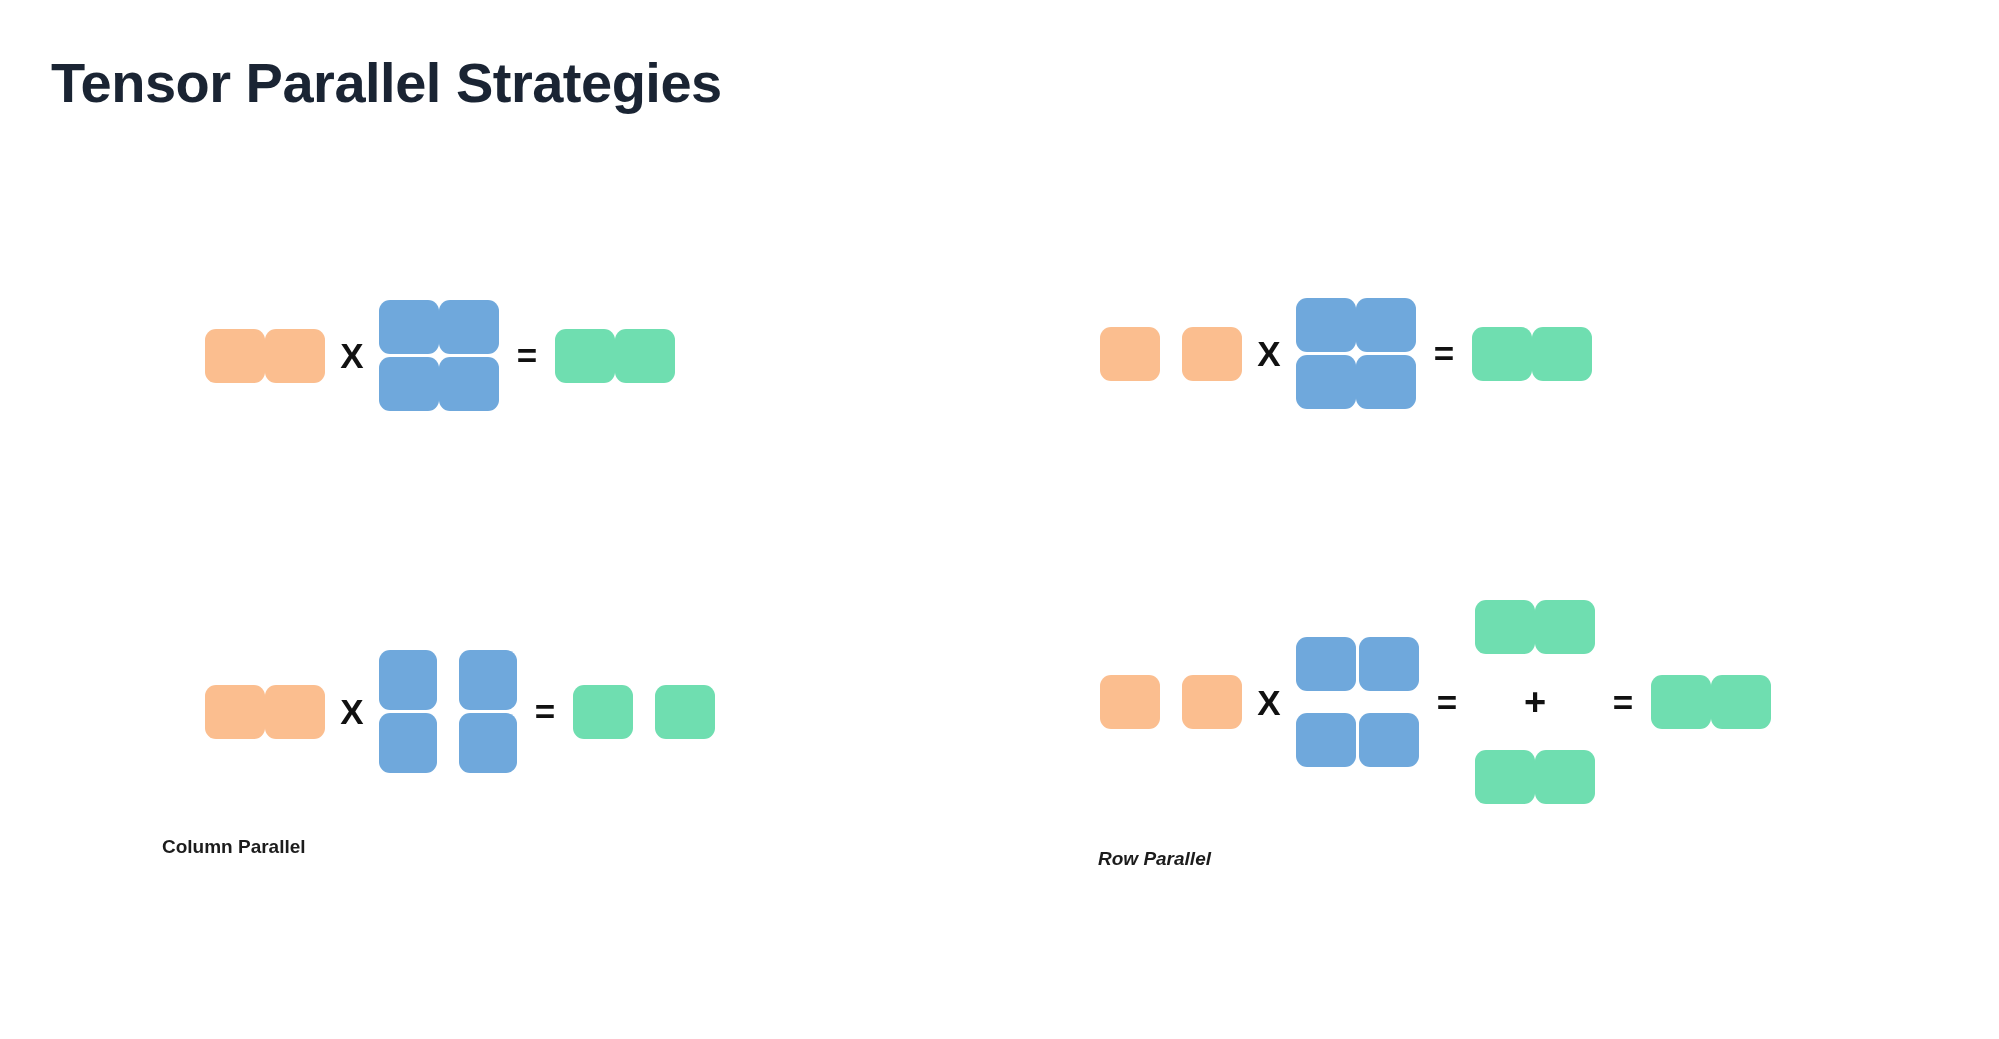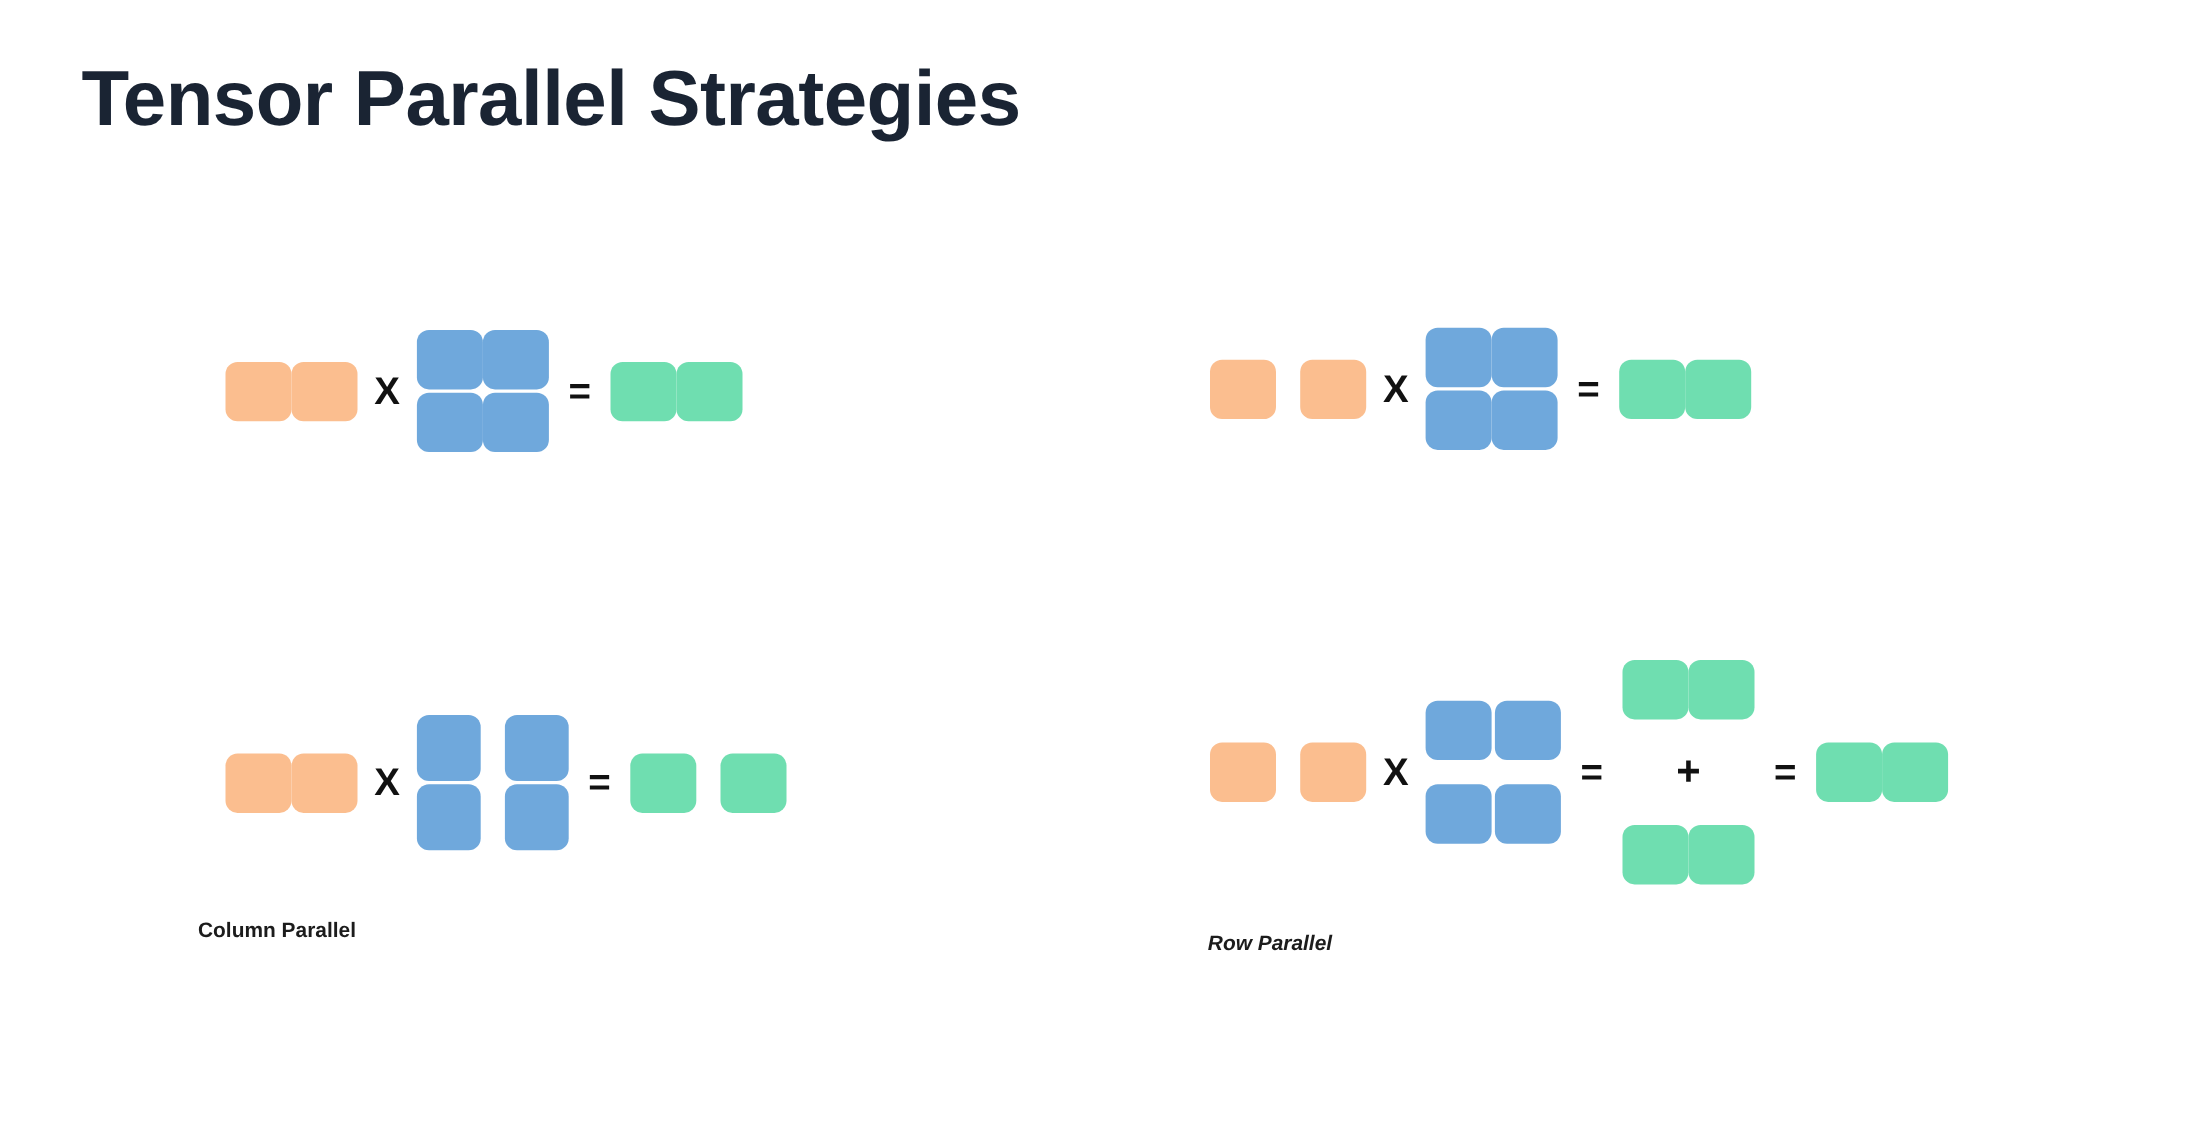--- a/index.html
+++ b/index.html
@@ -11,23 +11,23 @@
     height: 1039px;
     background: #ffffff;
     font-family: "Liberation Sans", sans-serif;
     overflow: hidden;
     position: relative;
   }
 
   
   #page-title {
     position: absolute;
-    left: 74px;
+    left: 51px;
     top: 50px;
-    font-size: 71px;
+    font-size: 56px;
     font-weight: bold;
     color: #1a2433;
     letter-spacing: -0.5px;
     white-space: nowrap;
   }
 
   
   .diagram {
     position: absolute;
     display: flex;
@@ -95,21 +95,21 @@
     color: #1c1c1c;
     white-space: nowrap;
   }
 
   
   #diag-col-top    { left: 205px;  top: 300px; }
   #diag-col-bottom { left: 205px;  top: 650px; }
   #diag-row-top    { left: 1100px; top: 298px; }
   #diag-row-bottom { left: 1100px; top: 600px; }
 
-  #caption-column  { left: 180px;  top: 836px; }
+  #caption-column  { left: 162px;  top: 836px; }
   #caption-row     { left: 1098px; top: 848px; font-style: italic; }
 </style>
 </head>
 <body>
 
 <div id="page-title">Tensor Parallel Strategies</div>
 
 <div class="diagram" id="diag-col-top">
 
   <div class="matrix joined">

